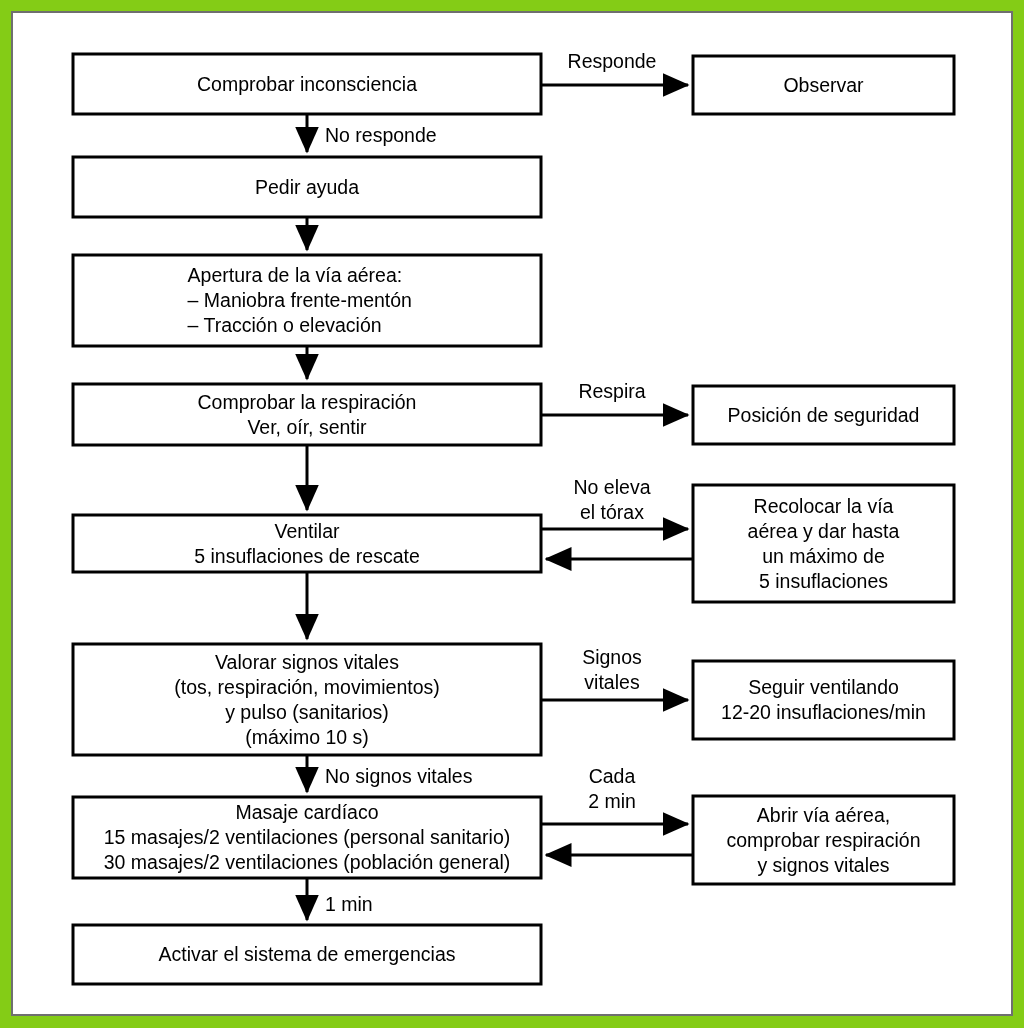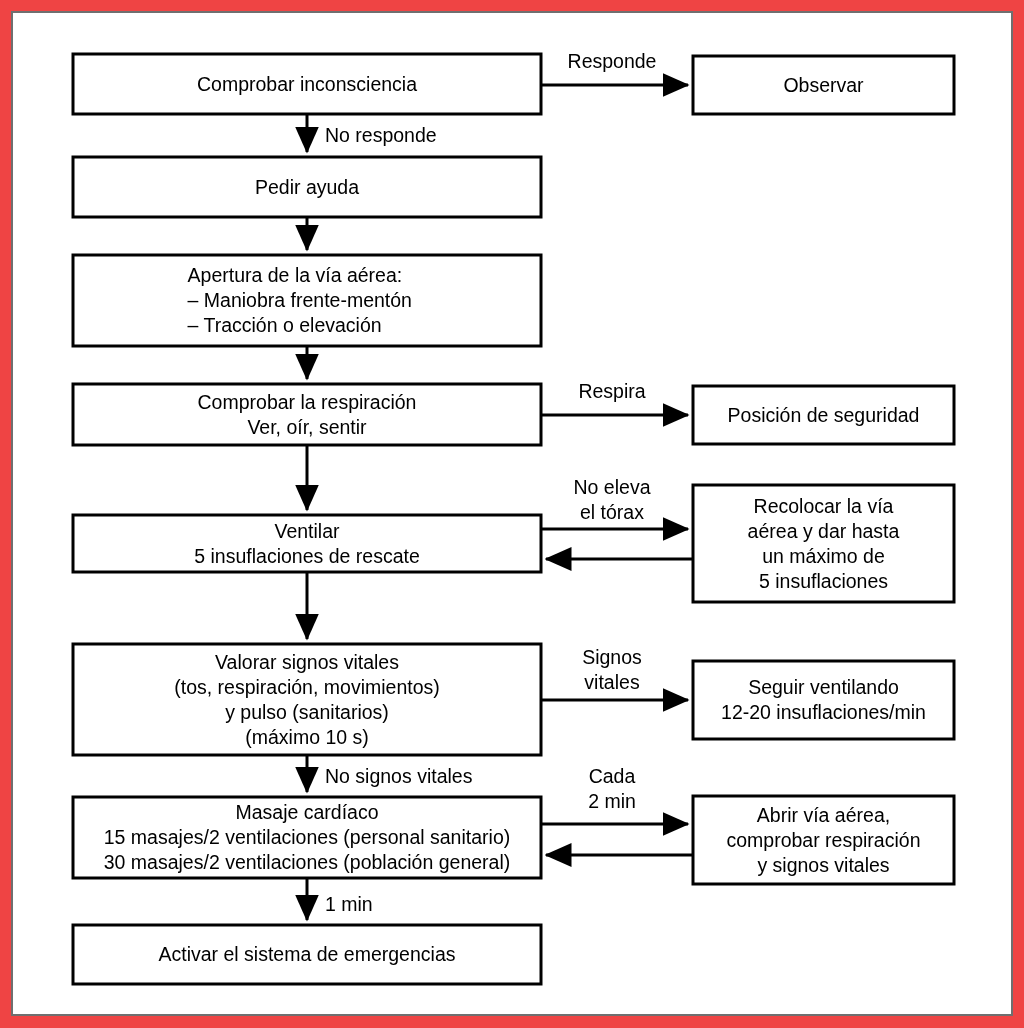--- a/index.html
+++ b/index.html
@@ -7,21 +7,21 @@
     padding: 0;
     background: #ffffff;
   }
   body {
     font-family: "Liberation Sans", sans-serif;
   }
   #page {
     position: relative;
     width: 1024px;
     height: 1028px;
-    background: #ef4444;
+    background: #84cc16;
     overflow: hidden;
   }
   #flow-svg {
     display: block;
     width: 1024px;
     height: 1028px;
   }
   .frame-rect {
     fill: #ffffff;
     stroke: #6f6f6f;

